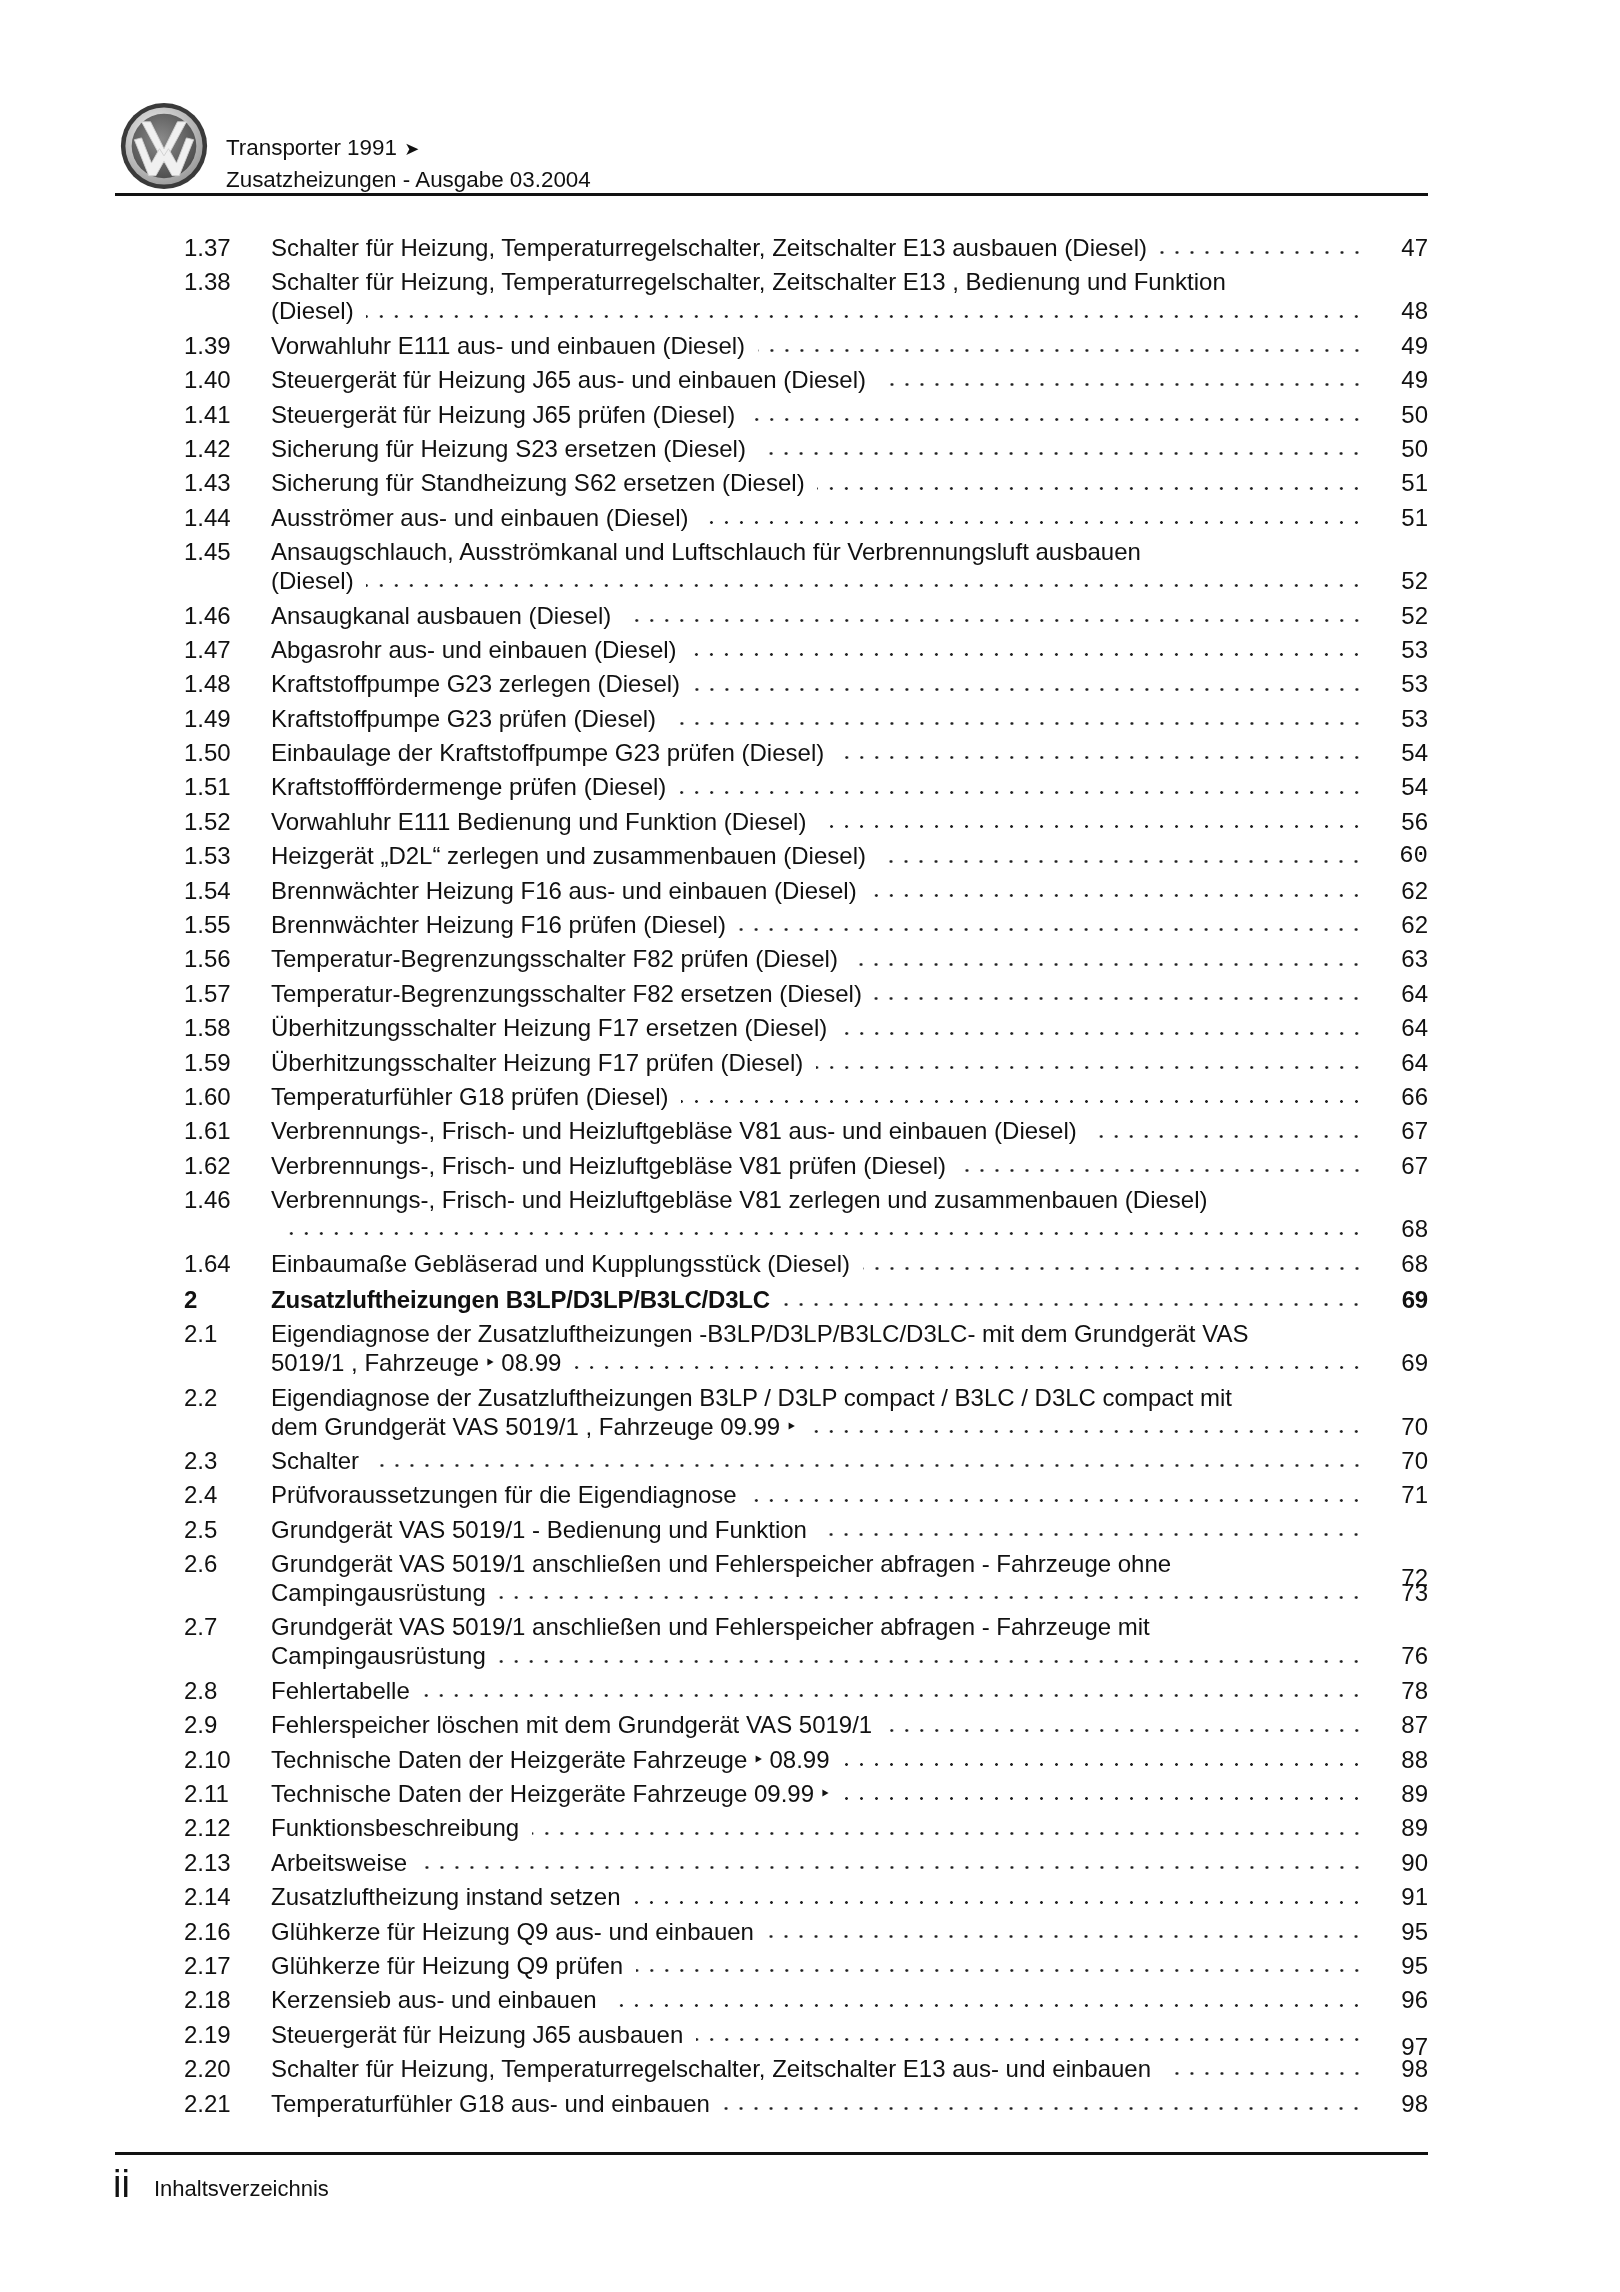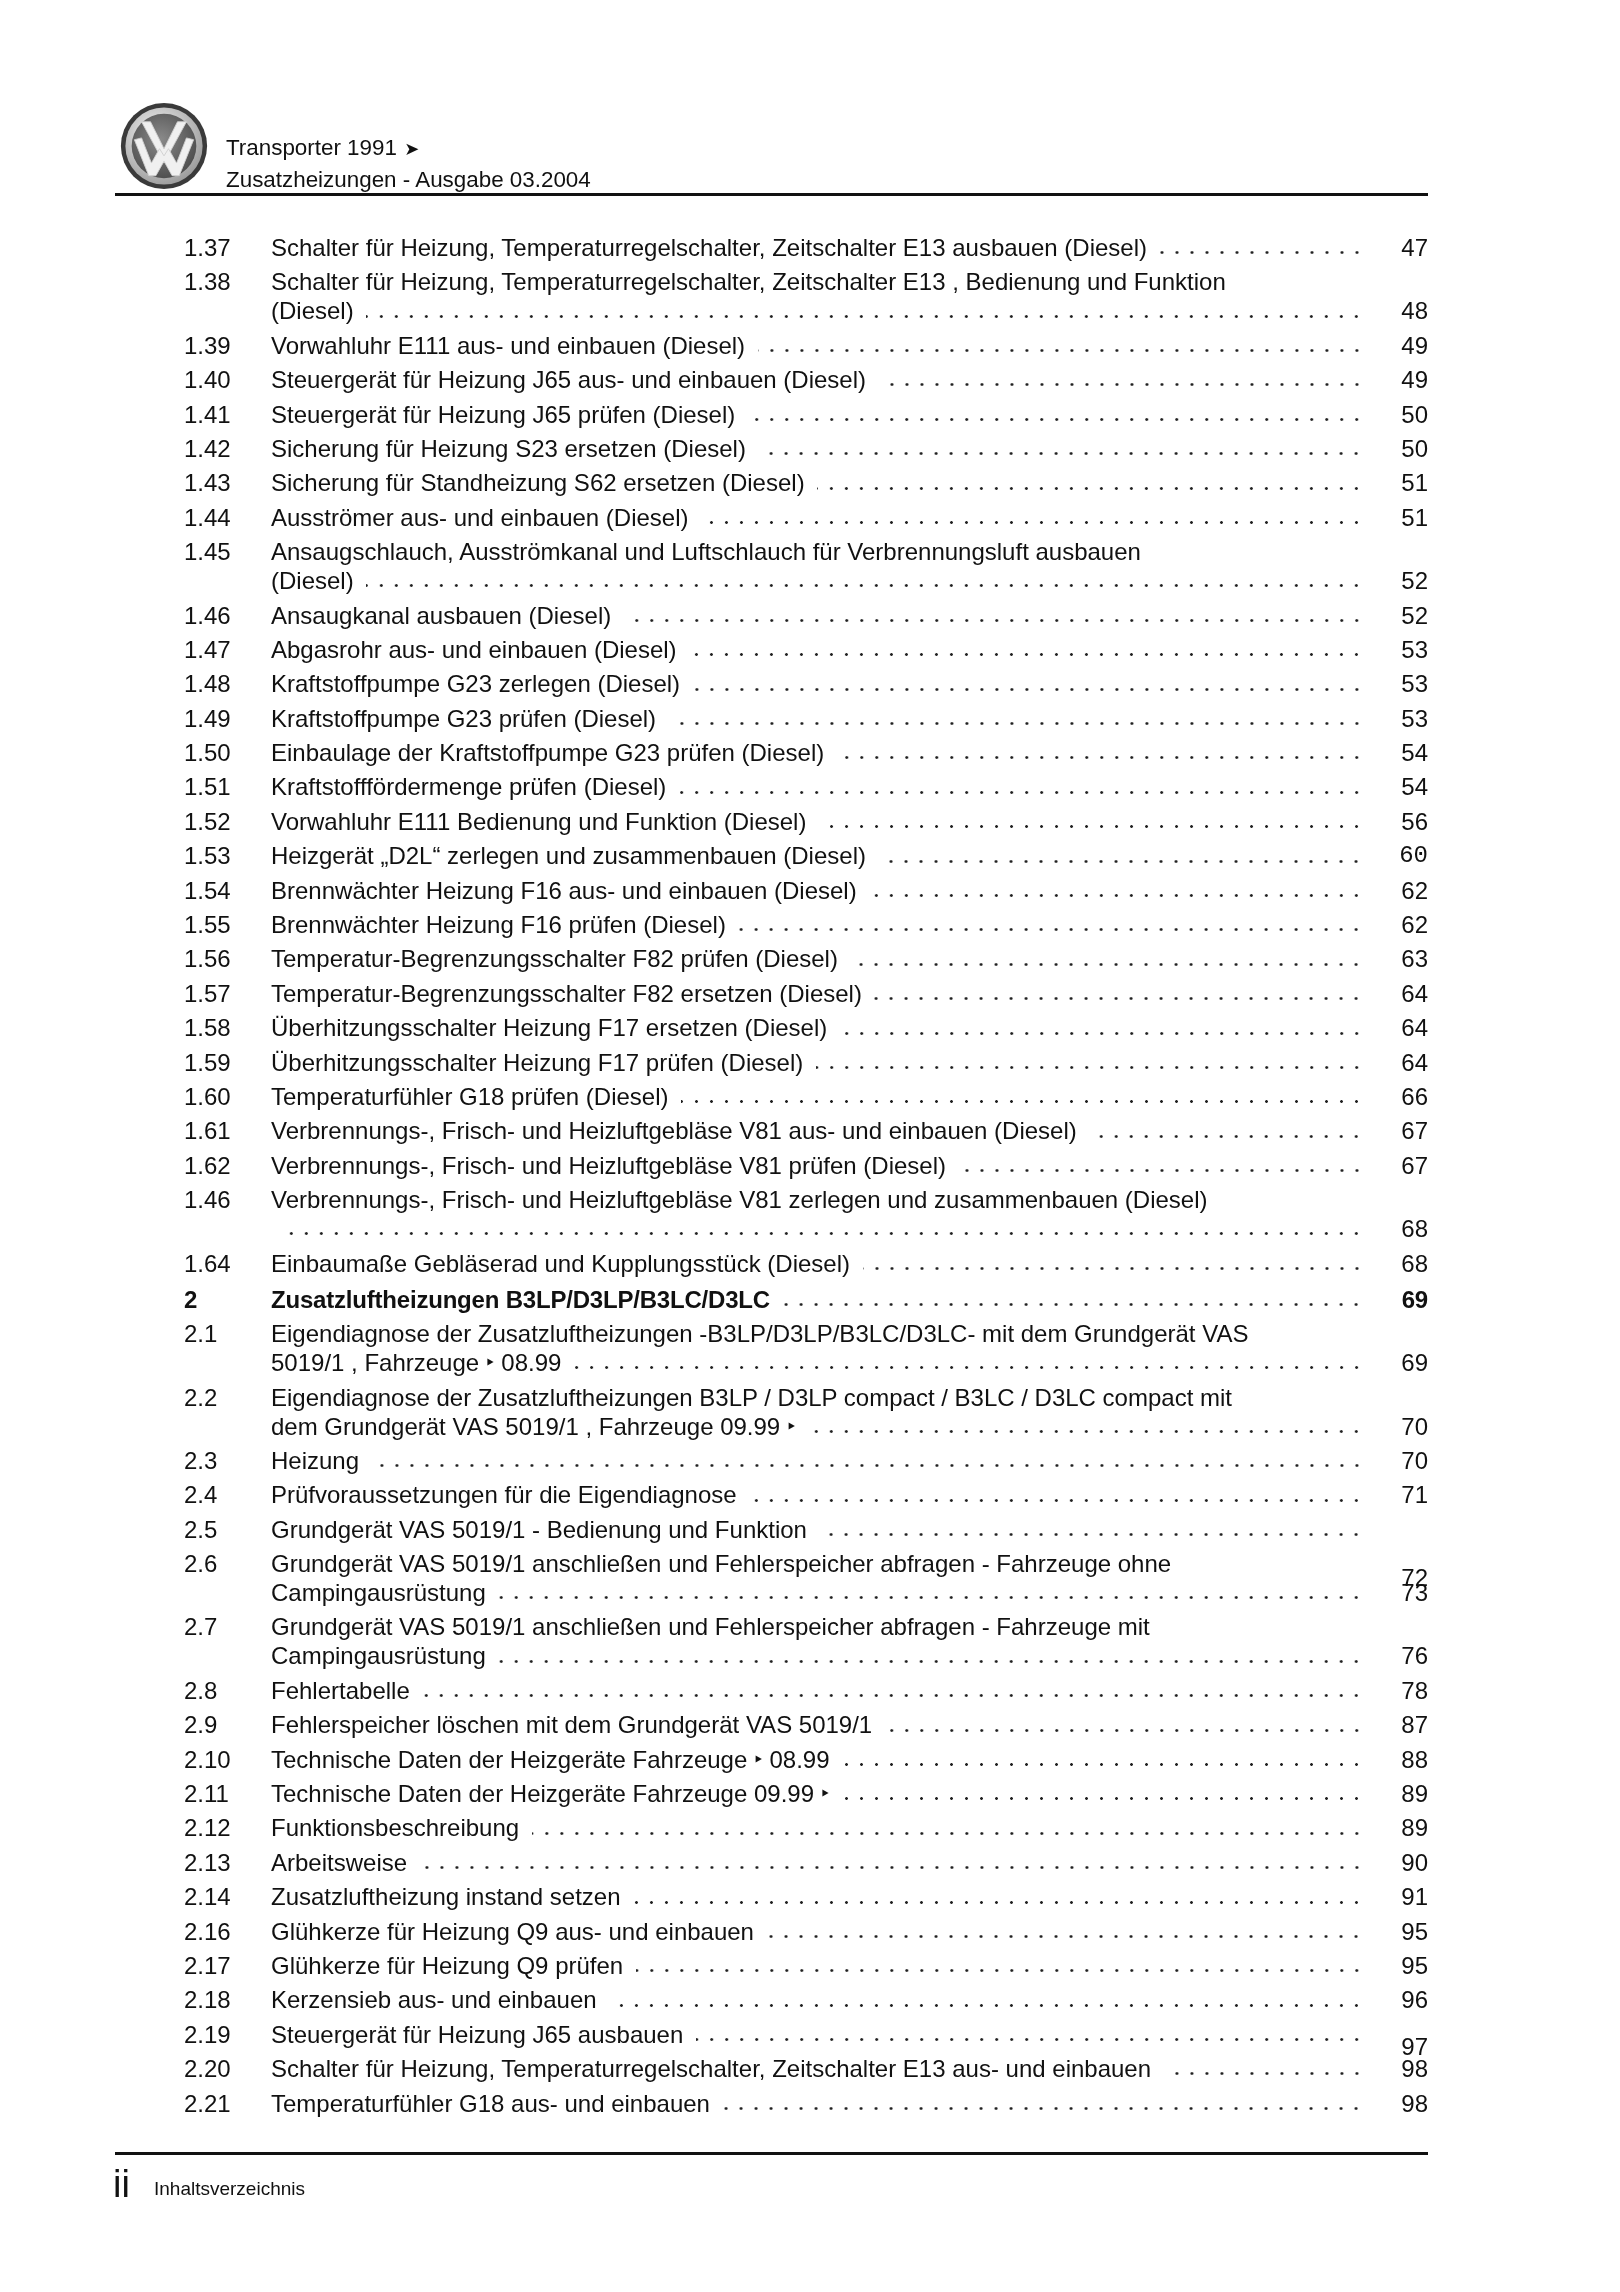--- a/index.html
+++ b/index.html
@@ -19,21 +19,21 @@
   .body { margin-left:87px; }
   .line { display:flex; align-items:flex-end; height:29px; white-space:nowrap; }
   .line .txt { flex:0 0 auto; }
   .leader { flex:1 1 auto; height:29px; margin-left:12.5px; margin-right:64px;
             background-image: radial-gradient(circle, #222 1.3px, rgba(0,0,0,0) 1.6px);
             background-size:15px 5.4px; background-repeat:repeat-x;
             background-position:right 0 bottom 6.3px; }
   .leader.solo { margin-left:7.2px; }
   .page { position:absolute; right:0; width:54px; text-align:right; }
   .footer-num { position:absolute; left:113px; top:2164px; font-size:38px; line-height:41px; }
-  .footer-label { position:absolute; left:154px; top:2178px; font-size:19px; line-height:21.5px; }
+  .footer-label { position:absolute; left:154px; top:2178px; font-size:22px; line-height:21.5px; }
   .arrow { display:inline-block; margin-left:7.2px; font-size:18px; }
 </style>
 </head>
 <body>
 
 <div class="logo">
   <svg width="88" height="88" viewBox="0 0 98 98">
     <defs>
       <radialGradient id="ring" cx="40%" cy="35%" r="70%">
         <stop offset="0%" stop-color="#f4f4f4"></stop>
@@ -385,21 +385,21 @@
           <span class="txt">dem Grundgerät VAS 5019/1 , Fahrzeuge 09.99 ‣</span>
           <span class="leader"></span>
         </div>
       </div>
     </div>
     <div class="entry">
       <span class="num">2.3</span>
       <span class="page" style="top: 0px;">70</span>
       <div class="body">
         <div class="line">
-          <span class="txt">Heizung</span>
+          <span class="txt">Schalter</span>
           <span class="leader"></span>
         </div>
       </div>
     </div>
     <div class="entry">
       <span class="num">2.4</span>
       <span class="page" style="top: 0px;">71</span>
       <div class="body">
         <div class="line">
           <span class="txt">Prüfvoraussetzungen für die Eigendiagnose</span>

